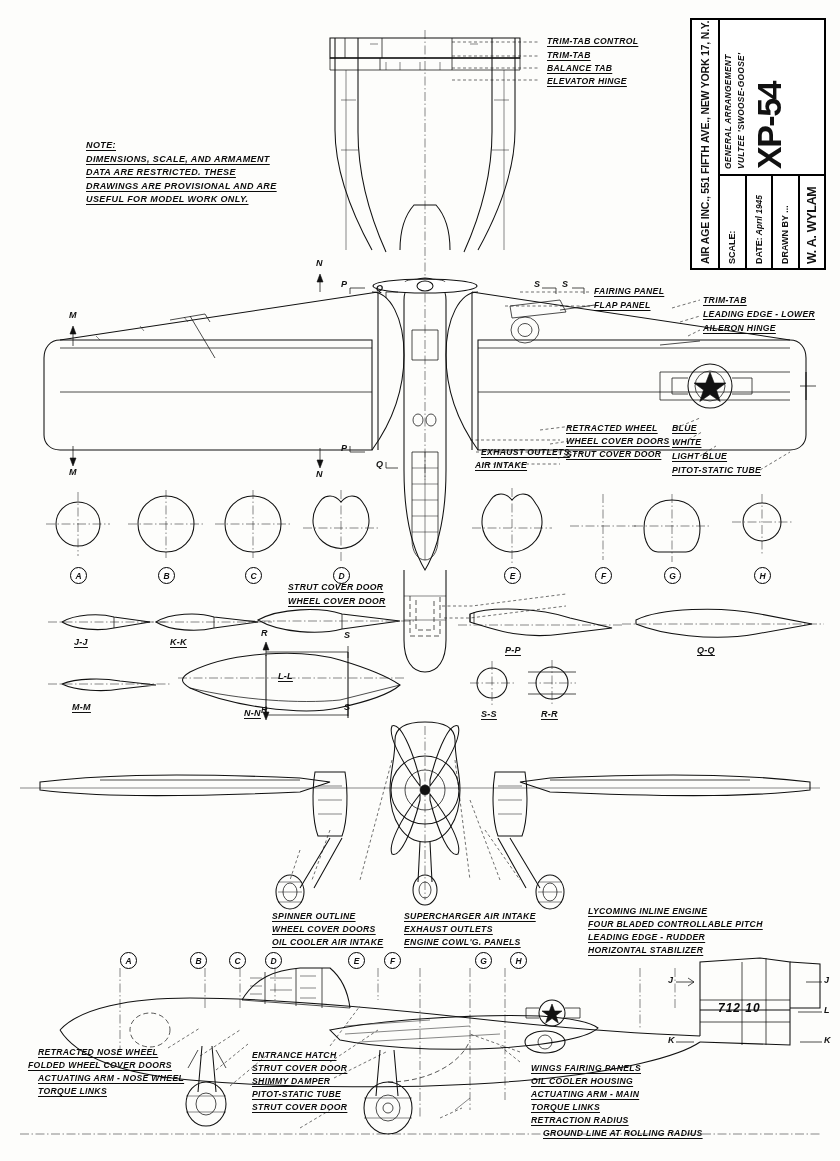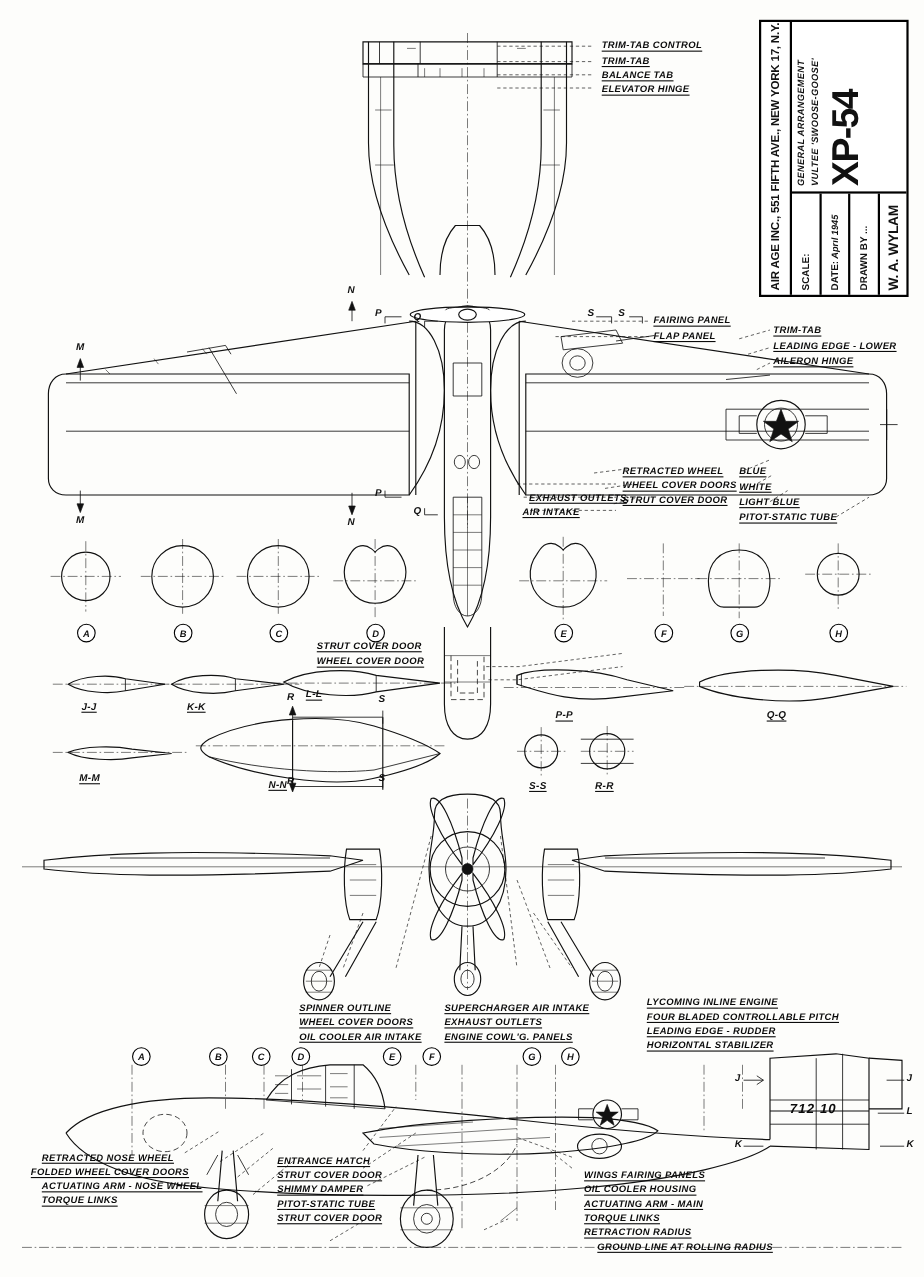--- a/index.html
+++ b/index.html
@@ -411,20 +411,27 @@
         </div>
         <div class="tb-right">
           <div class="tb-sub">General Arrangement</div>
           <div class="tb-sub">Vultee 'Swoose-Goose'</div>
           <div class="tb-title">XP-54</div>
         </div>
       </div>
     </div>
   </div>
 
+  <div class="note">
+    <div class="ln">Note:</div>
+    <div class="ln">Dimensions, Scale, And Armament</div>
+    <div class="ln">Data Are Restricted.   These</div>
+    <div class="ln">Drawings Are Provisional  And Are</div>
+    <div class="ln">Useful For Model Work Only.</div>
+  </div>
 
   <div class="lbl" style="left:547px;top:36px;">Trim-Tab Control</div>
   <div class="lbl" style="left:547px;top:50px;">Trim-Tab</div>
   <div class="lbl" style="left:547px;top:63px;">Balance Tab</div>
   <div class="lbl" style="left:547px;top:76px;">Elevator Hinge</div>
 
   <div class="lbl" style="left:594px;top:286px;">Fairing Panel</div>
   <div class="lbl" style="left:594px;top:300px;text-align:center;">Flap Panel</div>
 
   <div class="lbl" style="left:703px;top:295px;">Trim-Tab</div>
@@ -461,21 +468,21 @@
   <div class="circlbl" style="left:158px;top:567px;">B</div>
   <div class="circlbl" style="left:245px;top:567px;">C</div>
   <div class="circlbl" style="left:333px;top:567px;">D</div>
   <div class="circlbl" style="left:504px;top:567px;">E</div>
   <div class="circlbl" style="left:595px;top:567px;">F</div>
   <div class="circlbl" style="left:664px;top:567px;">G</div>
   <div class="circlbl" style="left:754px;top:567px;">H</div>
 
   <div class="secid" style="left:74px;top:637px;">J-J</div>
   <div class="secid" style="left:170px;top:637px;">K-K</div>
-  <div class="secid" style="left:278px;top:626px;">L-L</div>
+  <div class="secid" style="left:278px;top:671px;">L-L</div>
   <div class="secid" style="left:72px;top:702px;">M-M</div>
   <div class="secid" style="left:244px;top:708px;">N-N</div>
   <div class="secid" style="left:505px;top:645px;">P-P</div>
   <div class="secid" style="left:697px;top:645px;">Q-Q</div>
   <div class="secid" style="left:481px;top:709px;">S-S</div>
   <div class="secid" style="left:541px;top:709px;">R-R</div>
 
   <div class="mark" style="left:261px;top:628px;">R</div>
   <div class="mark" style="left:261px;top:705px;">R</div>
   <div class="mark" style="left:344px;top:630px;">S</div>

